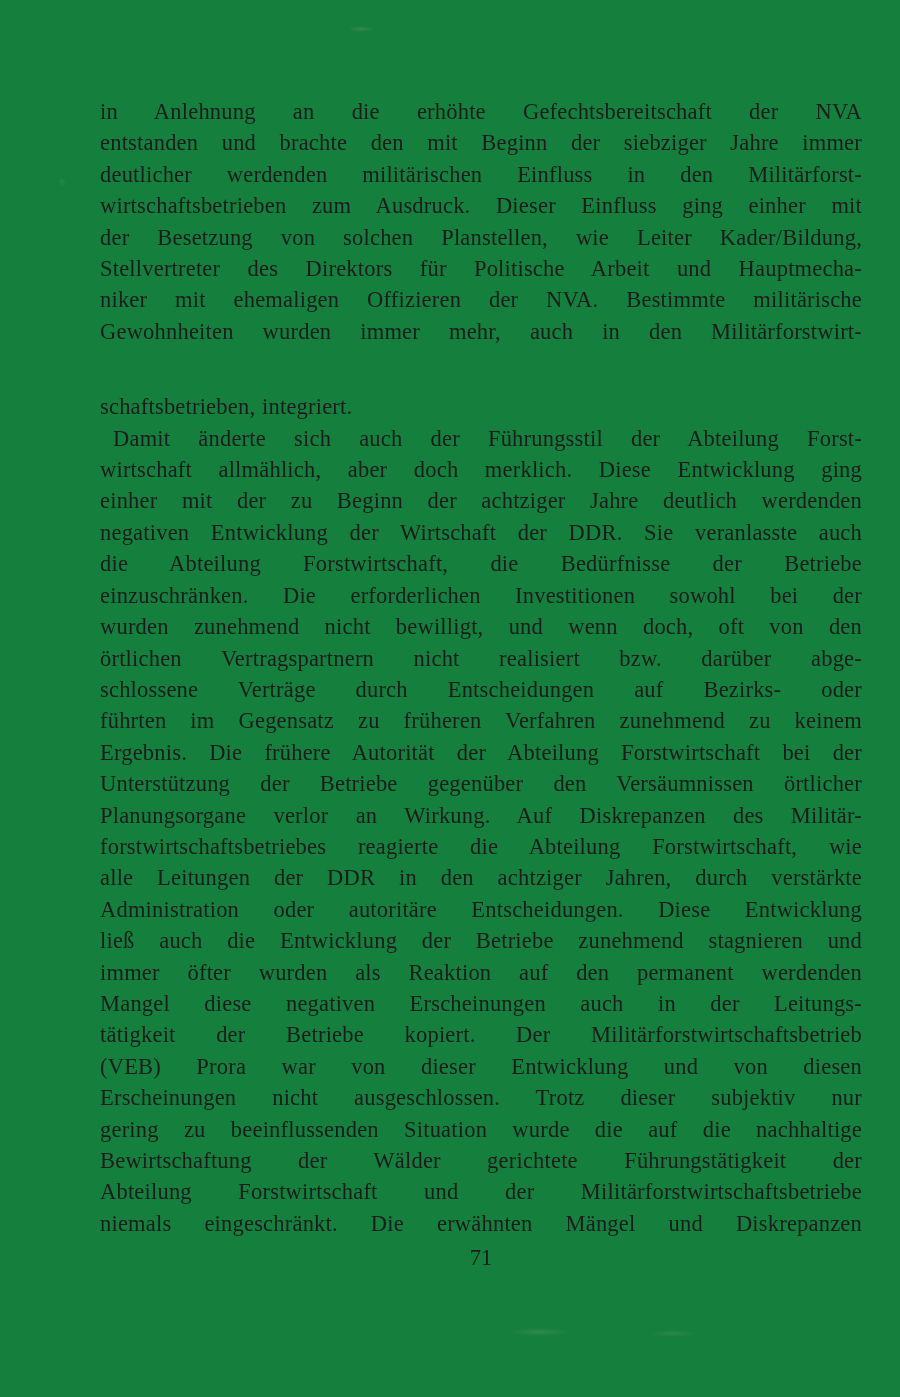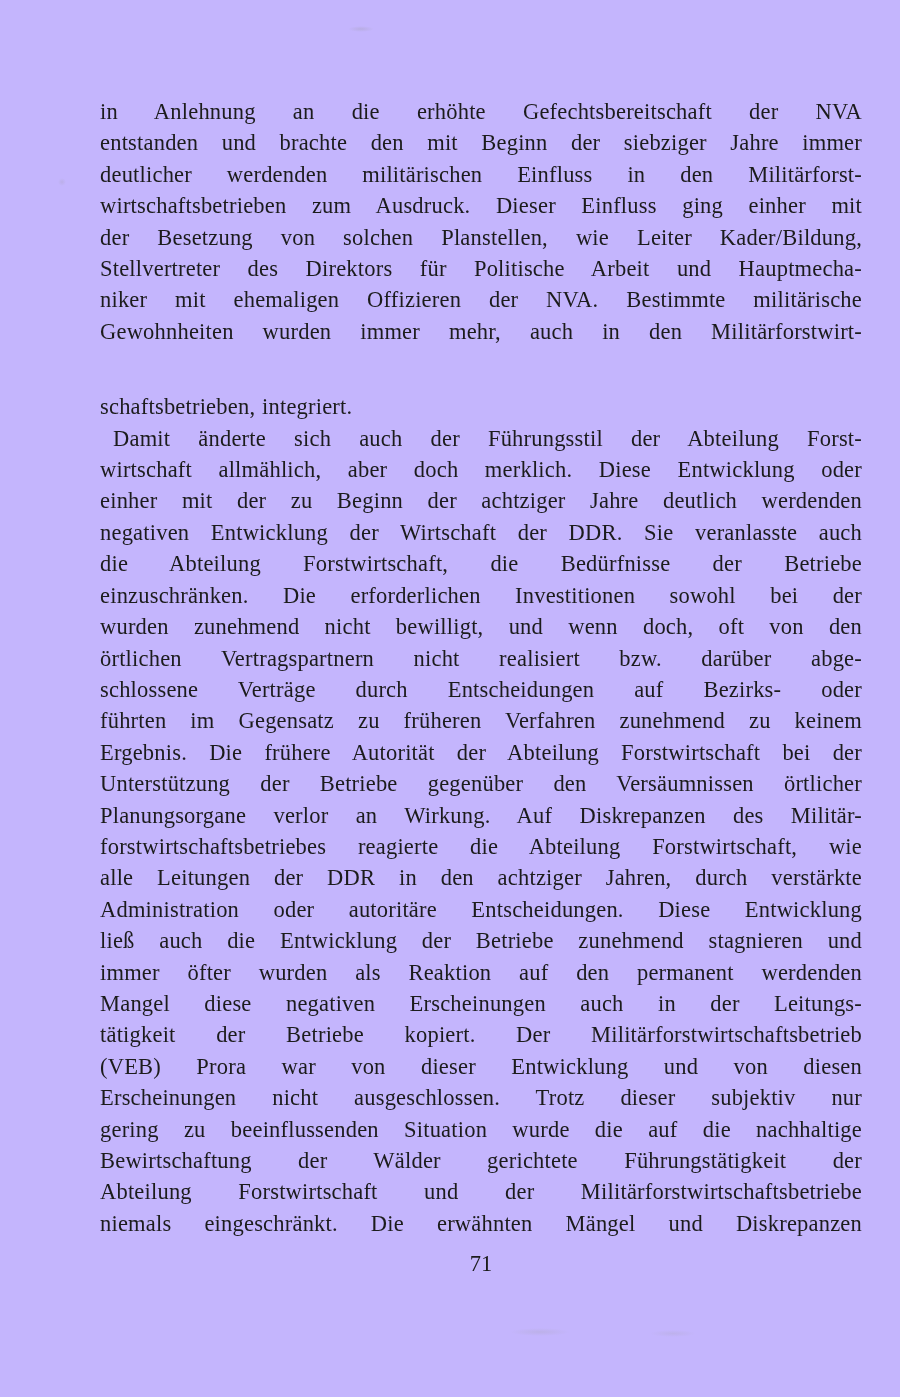--- a/index.html
+++ b/index.html
@@ -5,21 +5,21 @@
   html, body {
     margin: 0;
     padding: 0;
     background: #e8e8e8;
   }
   .page {
     position: relative;
     width: 900px;
     height: 1397px;
     margin: 0 auto;
-    background: #c4b5fd;
+    background: #15803d;
     overflow: hidden;
     font-family: "Liberation Serif", "DejaVu Serif", serif;
     color: #1c1c1c;
   }
   .text-block {
     position: absolute;
     left: 100px;
     top: 96px;
     width: 762px;
   }
@@ -38,21 +38,21 @@
   }
   .line.no-justify {
     text-align: left;
     text-align-last: left;
     margin-top: 44px;
   }
   .line.first-indent {
     text-indent: 13px;
   }
   .page-number {
-    margin-top: 9px;
+    margin-top: 3px;
     font-size: 22.5px;
     line-height: 31px;
     text-align: center;
     font-family: Liberation Serif, serif;
   }
   
   .artifact {
     position: absolute;
     border-radius: 50%;
     pointer-events: none;
@@ -79,21 +79,21 @@
           <div class="line">deutlicher werdenden militärischen Einfluss in den Militärforst-</div>
           <div class="line">wirtschaftsbetrieben zum Ausdruck. Dieser Einfluss ging einher mit</div>
           <div class="line">der Besetzung von solchen Planstellen, wie Leiter Kader/Bildung,</div>
           <div class="line">Stellvertreter des Direktors für Politische Arbeit und Hauptmecha-</div>
           <div class="line">niker mit ehemaligen Offizieren der NVA. Bestimmte militärische</div>
           <div class="line">Gewohnheiten wurden immer mehr, auch in den Militärforstwirt-</div>
           <div class="line no-justify">schaftsbetrieben, integriert.</div>
         </div>
         <div class="paragraph">
           <div class="line first-indent">Damit änderte sich auch der Führungsstil der Abteilung Forst-</div>
-          <div class="line">wirtschaft allmählich, aber doch merklich. Diese Entwicklung oder</div>
+          <div class="line">wirtschaft allmählich, aber doch merklich. Diese Entwicklung ging</div>
           <div class="line">einher mit der zu Beginn der achtziger Jahre deutlich werdenden</div>
           <div class="line">negativen Entwicklung der Wirtschaft der DDR. Sie veranlasste auch</div>
           <div class="line">die Abteilung Forstwirtschaft, die Bedürfnisse der Betriebe</div>
           <div class="line">einzuschränken. Die erforderlichen Investitionen sowohl bei der</div>
           <div class="line">wurden zunehmend nicht bewilligt, und wenn doch, oft von den</div>
           <div class="line">örtlichen Vertragspartnern nicht realisiert bzw. darüber abge-</div>
           <div class="line">schlossene Verträge durch Entscheidungen auf Bezirks- oder</div>
           <div class="line">führten im Gegensatz zu früheren Verfahren zunehmend zu keinem</div>
           <div class="line">Ergebnis. Die frühere Autorität der Abteilung Forstwirtschaft bei der</div>
           <div class="line">Unterstützung der Betriebe gegenüber den Versäumnissen örtlicher</div>

